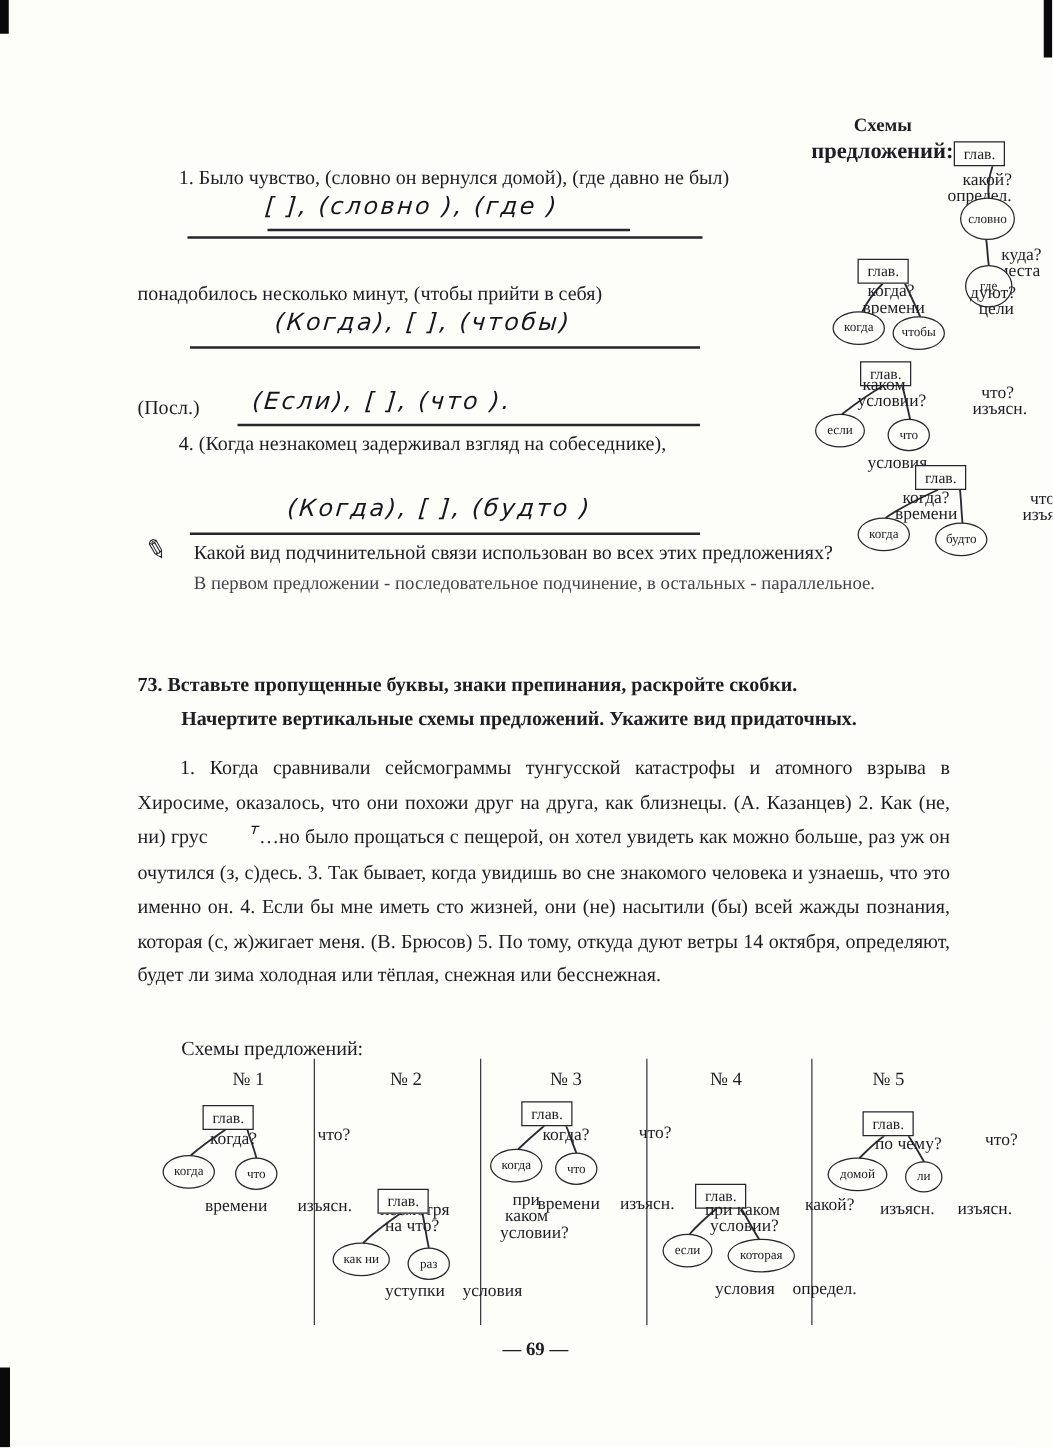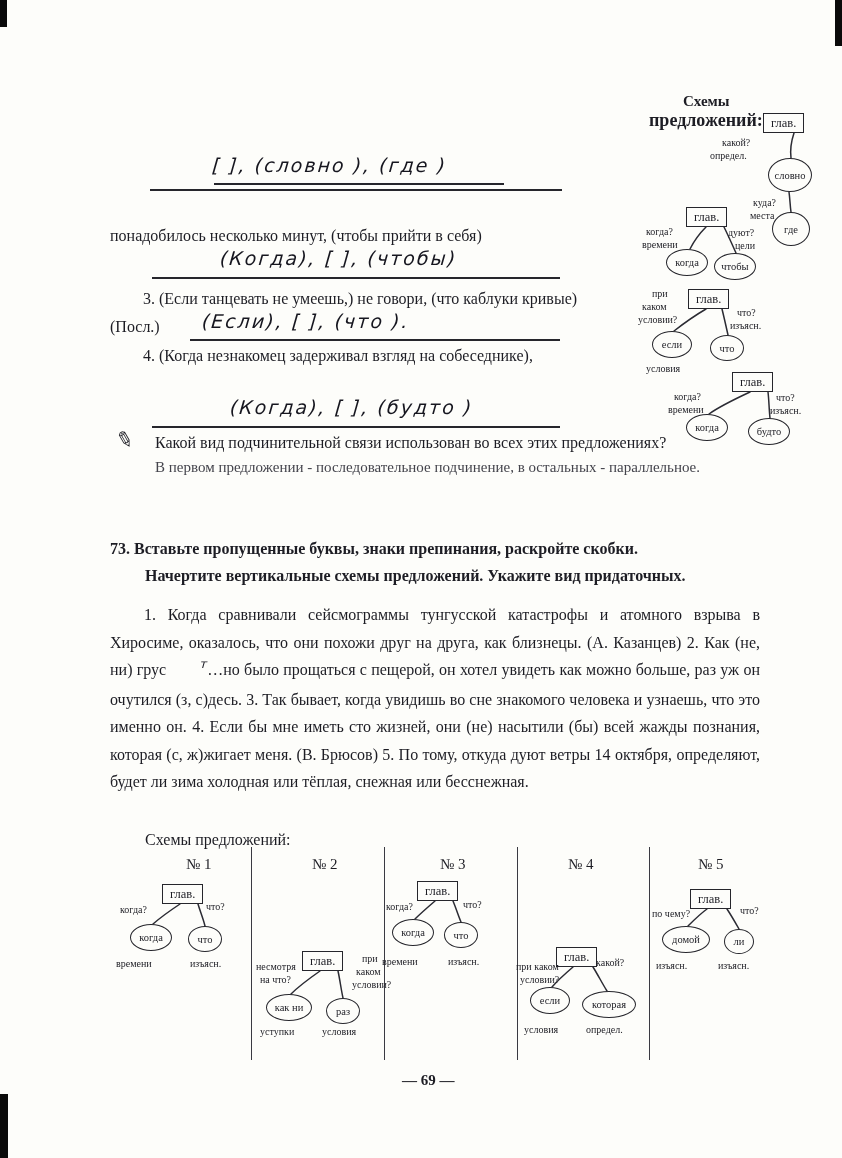--- a/index.html
+++ b/index.html
@@ -19,21 +19,21 @@
   .scheme-hand { font-size:19px; letter-spacing:2px; }
   .glav-box {
     position:absolute; border:1.6px solid #26262c; background:#fdfdfa;
     font-size:12.5px; line-height:16px; padding:1px 7px; white-space:nowrap;
   }
   .circ {
     position:absolute; border:1.5px solid #26262c; border-radius:50%;
     display:flex; align-items:center; justify-content:center;
     font-size:10.5px; background:#fdfdfa; text-align:center;
   }
-  .lbl { position:absolute; font-size:10px; white-space:nowrap; }
+  .lbl { position:absolute; font-size:14px; white-space:nowrap;margin-left:48px; }
   .rule { position:absolute; background:#26262c; height:2px; }
   .vline { position:absolute; background:#3a3a42; width:1.3px; }
   .scan-mark { position:absolute; background:#0a0a0a; }
   .para { white-space:normal; text-align:justify; text-indent:34px; font-size:16px; line-height:27.5px; }
   .sup-hand { font-size:12px; position:relative; top:-7px; }
   .answer { font-size:15px; color:#44444c; }
   .svg-overlay { position:absolute; left:0; top:0; pointer-events:none; }
 </style>
 </head>
 <body>
@@ -97,29 +97,29 @@
   <div class="lbl" style="left:646px;top:363px">условия</div>
 
   <div class="glav-box" style="left:732px;top:372px">глав.</div>
   <div class="lbl" style="left:674px;top:391px">когда?</div>
   <div class="lbl" style="left:668px;top:404px">времени</div>
   <div class="lbl" style="left:776px;top:392px">что?</div>
   <div class="lbl" style="left:770px;top:405px">изъясн.</div>
   <div class="circ" style="left:686px;top:414px;width:42px;height:27px">когда</div>
   <div class="circ" style="left:748px;top:418px;width:42px;height:27px">будто</div>
 
+  <div class="abs printed" style="left:143px;top:130px">1. Было чувство, (словно он вернулся домой), (где давно не был)</div>
   <div class="abs hand scheme-hand" style="left:212px;top:154px">[ ], (словно ), (где )</div>
   <div class="rule" style="left:214px;top:183px;width:290px"></div>
   <div class="rule" style="left:150px;top:189px;width:412px"></div>
 
   <div class="abs printed" style="left:110px;top:223px">понадобилось несколько минут, (чтобы прийти в себя)</div>
   <div class="abs hand scheme-hand" style="left:220px;top:247px">(Когда), [ ], (чтобы)</div>
   <div class="rule" style="left:152px;top:277px;width:408px"></div>
 
-  <div class="abs printed" style="left:143px;top:286px">3. (Если танцевать не умеешь,) не говори, (что каблуки кривые)</div>
   <div class="abs printed" style="left:110px;top:314px">(Посл.)</div>
   <div class="abs hand scheme-hand" style="left:202px;top:310px">(Если), [ ], (что ).</div>
   <div class="rule" style="left:190px;top:339px;width:370px"></div>
 
   <div class="abs printed" style="left:143px;top:343px">4. (Когда незнакомец задерживал взгляд на собеседнике),</div>
   <div class="abs hand scheme-hand" style="left:230px;top:396px">(Когда), [ ], (будто )</div>
   <div class="rule" style="left:152px;top:426px;width:408px"></div>
 
   <div class="abs" style="left:116px;top:428px;font-size:21px;transform:rotate(15deg)">✎</div>
   <div class="abs answer" style="left:155px;top:459px">В первом предложении - последовательное подчинение, в остальных - параллельное.</div>

